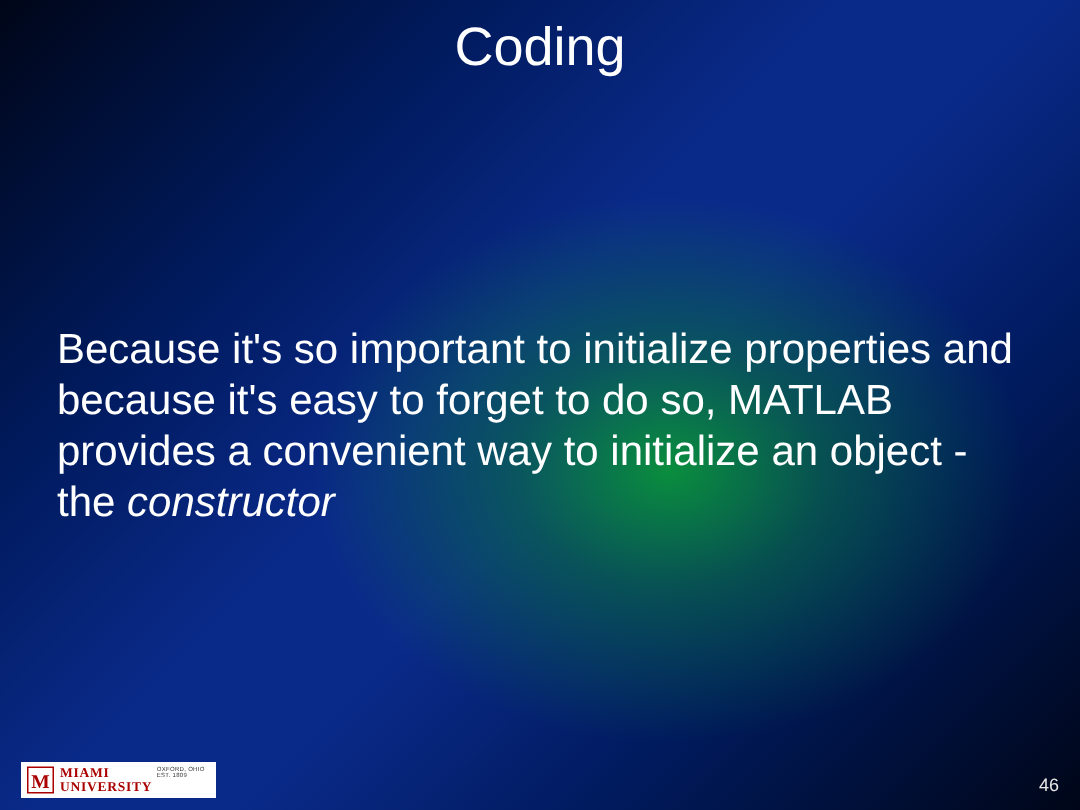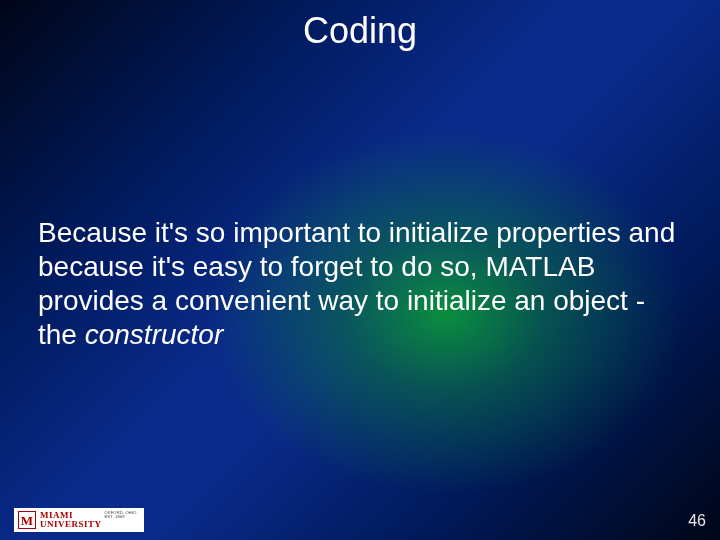--- a/index.html
+++ b/index.html
@@ -40,21 +40,21 @@
     right: 38px;
     font-size: 28px;
     font-weight: 400;
     line-height: 1.22;
   }
   .body-text .italic { font-style: italic; margin-top: 44px; }
   .page-number {
     position: absolute;
     bottom: 10px;
     right: 14px;
-    font-size: 16px;
+    font-size: 12px;
     color: #e8e8e8;
   }
   .logo {
     position: absolute;
     bottom: 8px;
     left: 14px;
     width: 130px;
     height: 24px;
     background: #ffffff;
     display: flex;

